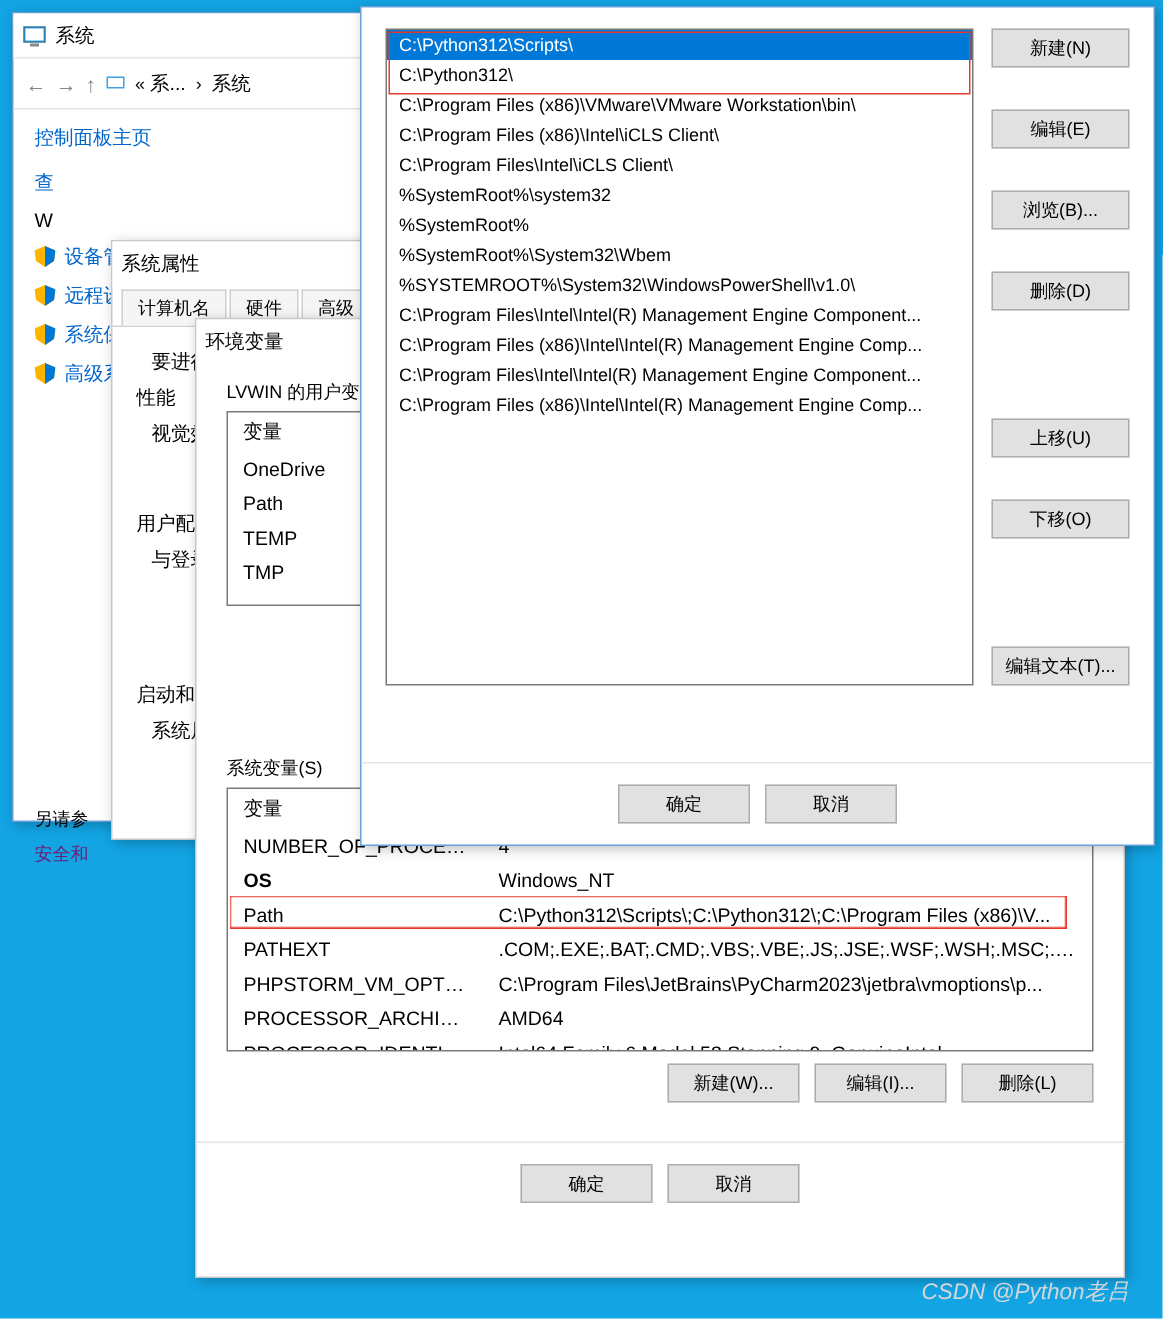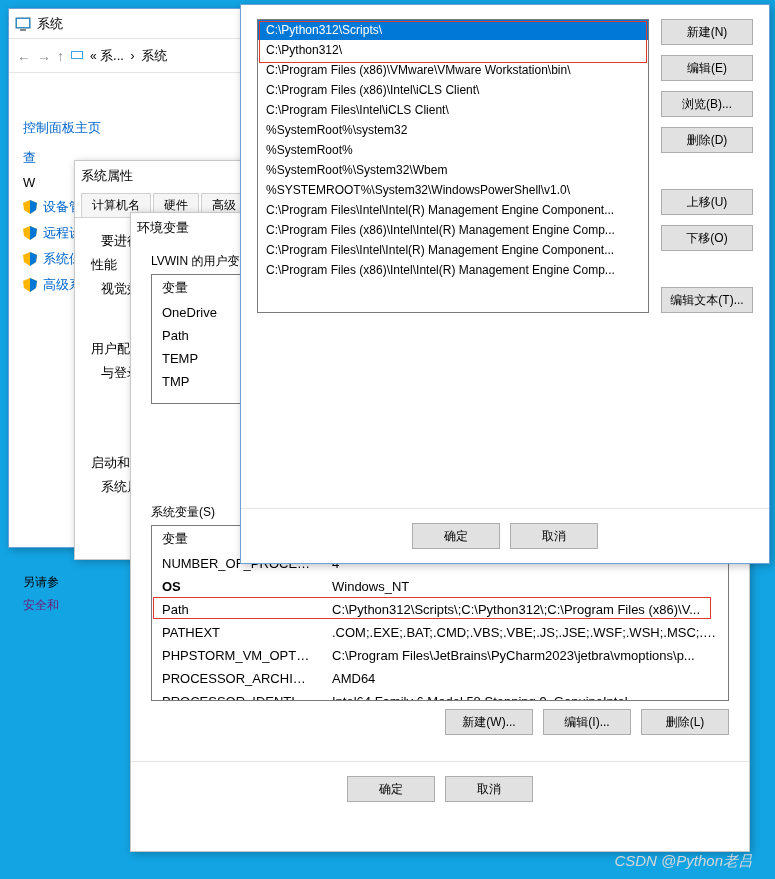--- a/index.html
+++ b/index.html
@@ -10,21 +10,21 @@
 .titlebar .icon { width: 16px; height: 16px; margin-right: 6px; display: inline-flex; align-items:center; justify-content:center;}
 .close { margin-left: auto; font-size: 16px; cursor: pointer; padding: 0 10px; }
 
 
 #win-system { left: 8px; top: 8px; width: 234px; height: 540px; border-color:#6aa0d8;}
 #win-system .titlebar { background: #fff; border-bottom:1px solid #e5e5e5;}
 #win-system .nav { height: 34px; display:flex; align-items:center; gap:6px; padding:0 8px; border-bottom:1px solid #e5e5e5;}
 #win-system .nav .arr { color:#888; font-size:14px;}
 #win-system .nav .crumb { font-size:12px; }
 #win-system .side { padding: 10px 14px; }
-#win-system .side .home { color:#0066cc; margin-bottom:12px;margin-top:36px;}
+#win-system .side .home { color:#0066cc; margin-bottom:12px;}
 #win-system .side .opt { display:flex; align-items:center; gap:6px; color:#0066cc; margin:8px 0;}
 #win-system .side .shield{width:14px;height:14px;}
 
 
 #win-sysprop { left: 74px; top: 160px; width: 420px; height: 400px; border-color:#c8c8c8;}
 #win-sysprop .titlebar { background:#fff; color:#000;}
 #win-sysprop .tabs { display:flex; border-bottom:1px solid #d0d0d0; padding:2px 6px 0 6px; gap:2px;}
 #win-sysprop .tabs .tab { border:1px solid #d0d0d0; border-bottom:none; padding:3px 10px; background:#f5f5f5; font-size:12px;}
 #win-sysprop .body { padding: 8px 16px; font-size:12px;}
 #win-sysprop .body .lbl { margin: 6px 0;}
@@ -46,21 +46,21 @@
 .footer-row { display:flex; justify-content:center; gap:10px; padding:14px 22px; border-top:1px solid #e5e5e5;}
 
 
 #win-edit { left: 240px; top: 4px; width: 530px; height: 560px; border-color:#6aa0d8;}
 #win-edit .titlebar { background:#fff;}
 #win-edit .body { padding:14px 16px; display:flex; gap:12px;}
 #win-edit .pathlist { flex:1; border:1px solid #7a7a7a; background:#fff; position:relative;}
 #win-edit .pathlist .row { padding:3px 8px; font-size:12px; white-space:nowrap; overflow:hidden; text-overflow:ellipsis;}
 #win-edit .pathlist .row.sel { background:#0078d7; color:#fff;}
 #win-edit .pathlist .redbox{position:absolute;left:1px;right:1px;top:1px;height:42px;border:1px solid #e43a2e;pointer-events:none;}
-#win-edit .btncol { display:flex; flex-direction:column; gap:10px; width:92px;}
+#win-edit .btncol { display:flex; flex-direction:column; gap:28px; width:92px;}
 #win-edit .btncol .gap { height:16px;}
 #win-edit .footer-row { position:absolute; bottom:0; left:0; right:0;}
 
 .watermark{position:absolute;right:22px;bottom:8px;color:#d4d6d8;font-size:15px;pointer-events:none;font-style:italic;}
 
 svg{display:block;}
 </style>
 </head>
 <body>
 

